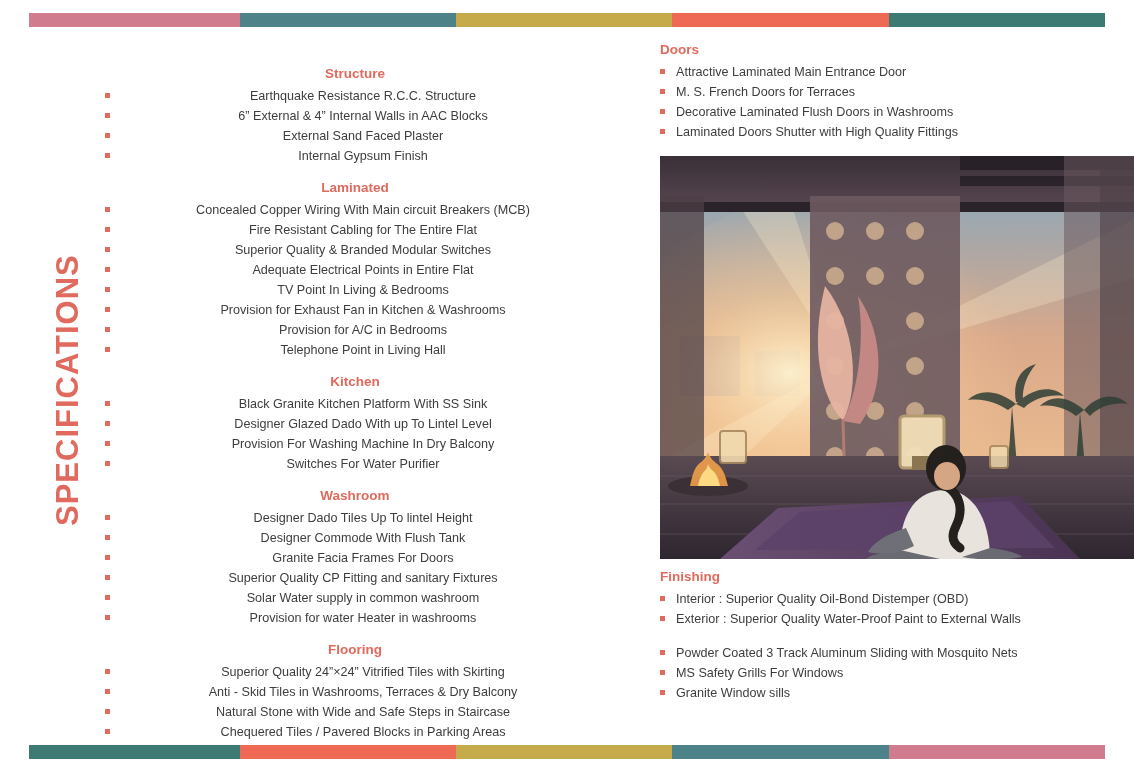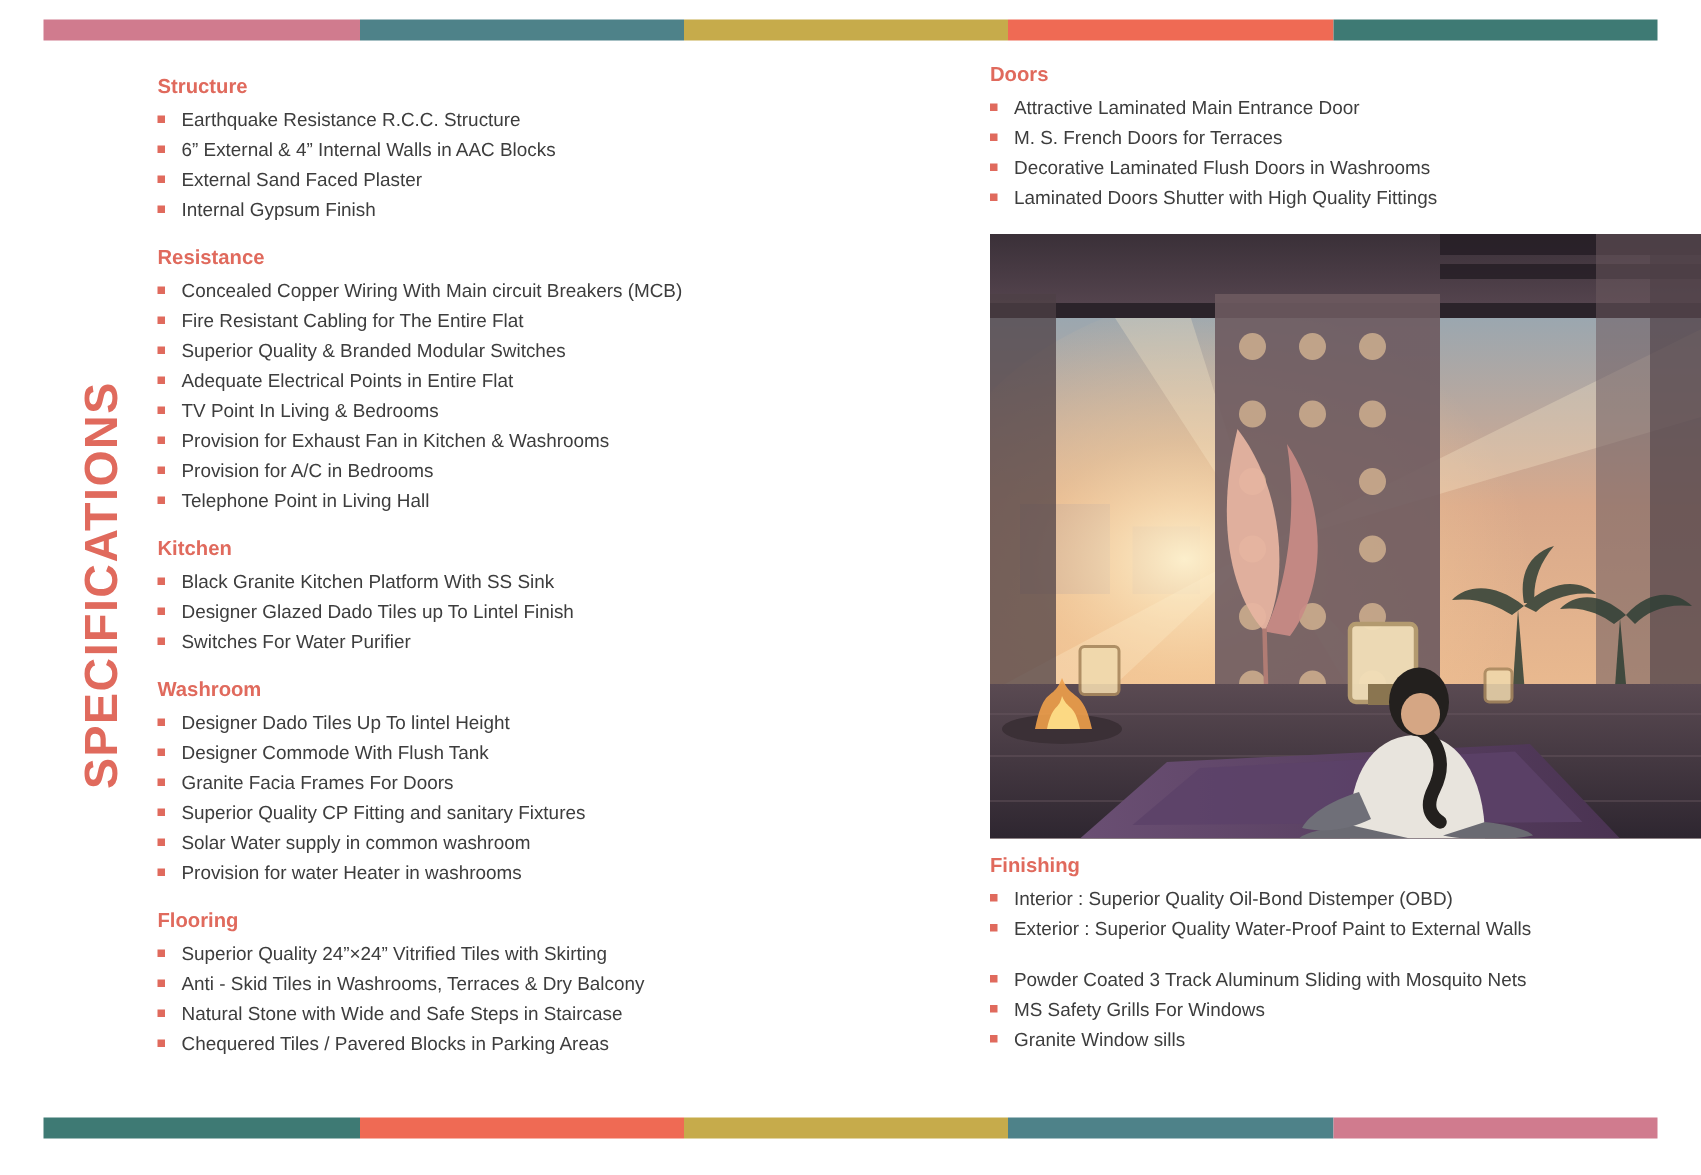--- a/index.html
+++ b/index.html
@@ -48,22 +48,23 @@
     transform: rotate(180deg);
     text-align: center;
     white-space: nowrap;
     line-height: 40px;
   }
 
   
   .col-left {
     position: absolute;
     left: 105px;
-    top: 50px;
+    top: 66px;
     width: 500px;
+    text-align: center;
   }
   .col-right {
     position: absolute;
     left: 660px;
     top: 42px;
     width: 482px;
   }
 
   .section { margin-bottom: 14px; }
   .section-title {
@@ -127,38 +128,39 @@
       <div class="section-title">Structure</div>
       <ul class="items">
         <li><span class="bullet"></span><span>Earthquake Resistance R.C.C. Structure</span></li>
         <li><span class="bullet"></span><span>6” External  &amp; 4” Internal Walls in AAC Blocks</span></li>
         <li><span class="bullet"></span><span>External Sand Faced Plaster</span></li>
         <li><span class="bullet"></span><span>Internal Gypsum Finish</span></li>
       </ul>
     </div>
 
     <div class="section">
-      <div class="section-title">Resistance</div>
+      <div class="section-title">Laminated</div>
       <ul class="items">
         <li><span class="bullet"></span><span>Concealed Copper Wiring With Main circuit Breakers (MCB)</span></li>
         <li><span class="bullet"></span><span>Fire Resistant Cabling for The Entire Flat</span></li>
         <li><span class="bullet"></span><span>Superior Quality &amp; Branded Modular Switches</span></li>
         <li><span class="bullet"></span><span>Adequate Electrical Points in Entire Flat</span></li>
         <li><span class="bullet"></span><span>TV Point In Living &amp; Bedrooms</span></li>
         <li><span class="bullet"></span><span>Provision for Exhaust Fan in Kitchen &amp; Washrooms</span></li>
         <li><span class="bullet"></span><span>Provision for A/C in Bedrooms</span></li>
         <li><span class="bullet"></span><span>Telephone Point in Living Hall</span></li>
       </ul>
     </div>
 
     <div class="section">
       <div class="section-title">Kitchen</div>
       <ul class="items">
         <li><span class="bullet"></span><span>Black Granite Kitchen Platform With SS Sink</span></li>
-        <li><span class="bullet"></span><span>Designer Glazed Dado Tiles up To Lintel Finish</span></li>
+        <li><span class="bullet"></span><span>Designer Glazed Dado With up To Lintel Level</span></li>
+        <li><span class="bullet"></span><span>Provision For Washing Machine In Dry Balcony</span></li>
         <li><span class="bullet"></span><span>Switches For Water Purifier</span></li>
       </ul>
     </div>
 
     <div class="section">
       <div class="section-title">Washroom</div>
       <ul class="items">
         <li><span class="bullet"></span><span>Designer  Dado Tiles Up To lintel Height</span></li>
         <li><span class="bullet"></span><span>Designer Commode With Flush Tank</span></li>
         <li><span class="bullet"></span><span>Granite Facia Frames For Doors</span></li>

